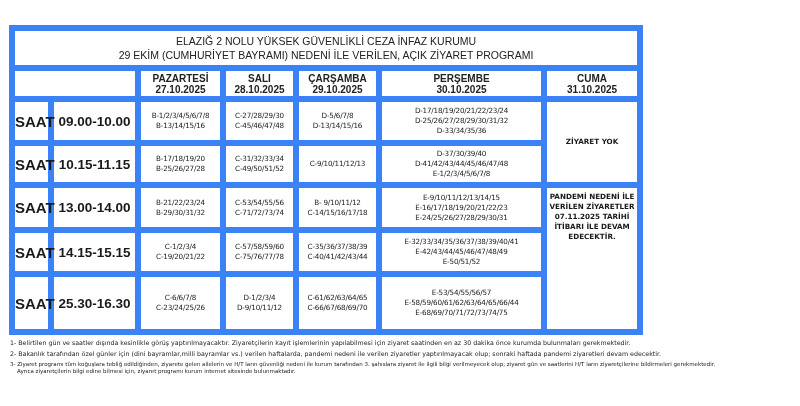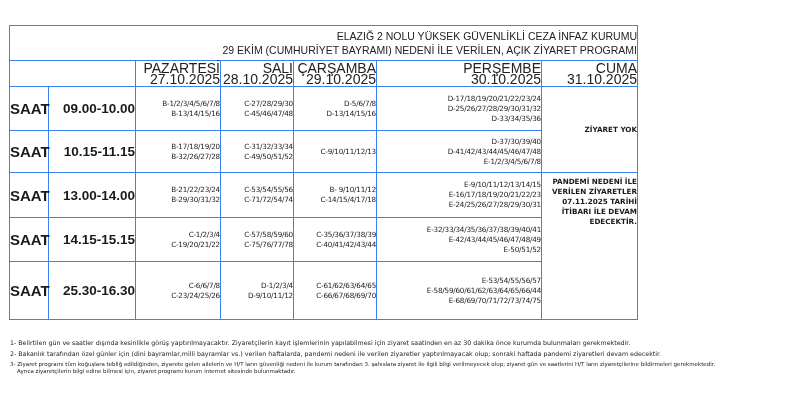--- a/index.html
+++ b/index.html
@@ -1,20 +1,20 @@
 <!DOCTYPE html>
 <html><head>
 <meta charset="utf-8">
 <style>
   html, body { margin: 0; padding: 0; background: #ffffff; }
   body { width: 800px; height: 406px; position: relative; overflow: hidden; font-family: "Liberation Sans", sans-serif; color: #1a1a1a; }
   .sched { position: absolute; left: 9px; top: 25px; width: 628px; border-collapse: collapse; table-layout: fixed; }
-  .sched td, .sched th { border: 1px solid #3b82f6; text-align: right; vertical-align: middle; padding: 0; }
+  .sched td, .sched th { border: 6px solid #3b82f6; text-align: center; vertical-align: middle; padding: 0; }
   .title-cell { height: 34px; font-size: 10.5px; line-height: 14px; font-weight: normal; color: #222; }
-  .hdr-cell { height: 25px; font-size: 14px; line-height: 11px; font-weight: normal; color: #222; }
+  .hdr-cell { height: 25px; font-size: 10px; line-height: 11px; font-weight: bold; color: #222; }
   .saat { font-size: 15px; font-weight: bold; }
   .time { font-size: 13.5px; font-weight: bold; }
   .codes { font-family: "DejaVu Sans", sans-serif; font-size: 7.2px; line-height: 10px; letter-spacing: -0.2px; }
   .codes div { white-space: nowrap; }
   .cuma-note { font-family: "DejaVu Sans", sans-serif; font-size: 7.2px; font-weight: bold; line-height: 10px; margin-top: 6px; }
   .r1 { height: 44px; } .r2 { height: 42px; } .r3 { height: 45px; } .r4 { height: 44px; } .r5 { height: 58px; }
   .notes { position: absolute; left: 10px; top: 339px; width: 790px; font-family: "DejaVu Sans", sans-serif; color: #222; }
   .note { font-size: 6.3px; line-height: 8px; white-space: nowrap; }
   .note.small { font-size: 5.5px; line-height: 7px; }
   .note.gap { margin-bottom: 3px; }
@@ -85,21 +85,21 @@
           <div>D-33/34/35/36</div>
         </td>
     <td rowspan="2" class="cuma-note">ZİYARET YOK</td>
   </tr>
 
   <tr class="r2">
     <td class="saat">SAAT</td>
     <td class="time">10.15-11.15</td>
     <td class="codes">
           <div>B-17/18/19/20</div>
-          <div>B-32/26/27/28</div>
+          <div>B-25/26/27/28</div>
         </td>
     <td class="codes">
           <div>C-31/32/33/34</div>
           <div>C-49/50/51/52</div>
         </td>
     <td class="codes">
           <div>C-9/10/11/12/13</div>
         </td>
     <td class="codes">
           <div>D-37/30/39/40</div>
@@ -110,25 +110,25 @@
 
   <tr class="r3">
     <td class="saat">SAAT</td>
     <td class="time">13.00-14.00</td>
     <td class="codes">
           <div>B-21/22/23/24</div>
           <div>B-29/30/31/32</div>
         </td>
     <td class="codes">
           <div>C-53/54/55/56</div>
-          <div>C-71/72/54/74</div>
+          <div>C-71/72/73/74</div>
         </td>
     <td class="codes">
           <div>B- 9/10/11/12</div>
-          <div>C-14/15/4/17/18</div>
+          <div>C-14/15/16/17/18</div>
         </td>
     <td class="codes">
           <div>E-9/10/11/12/13/14/15</div>
           <div>E-16/17/18/19/20/21/22/23</div>
           <div>E-24/25/26/27/28/29/30/31</div>
         </td>
     <td rowspan="3" class="cuma-note" style="vertical-align: top; padding-top: 4px;">
       <div>PANDEMİ NEDENİ İLE</div>
       <div>VERİLEN ZİYARETLER</div>
       <div>07.11.2025 TARİHİ</div>

